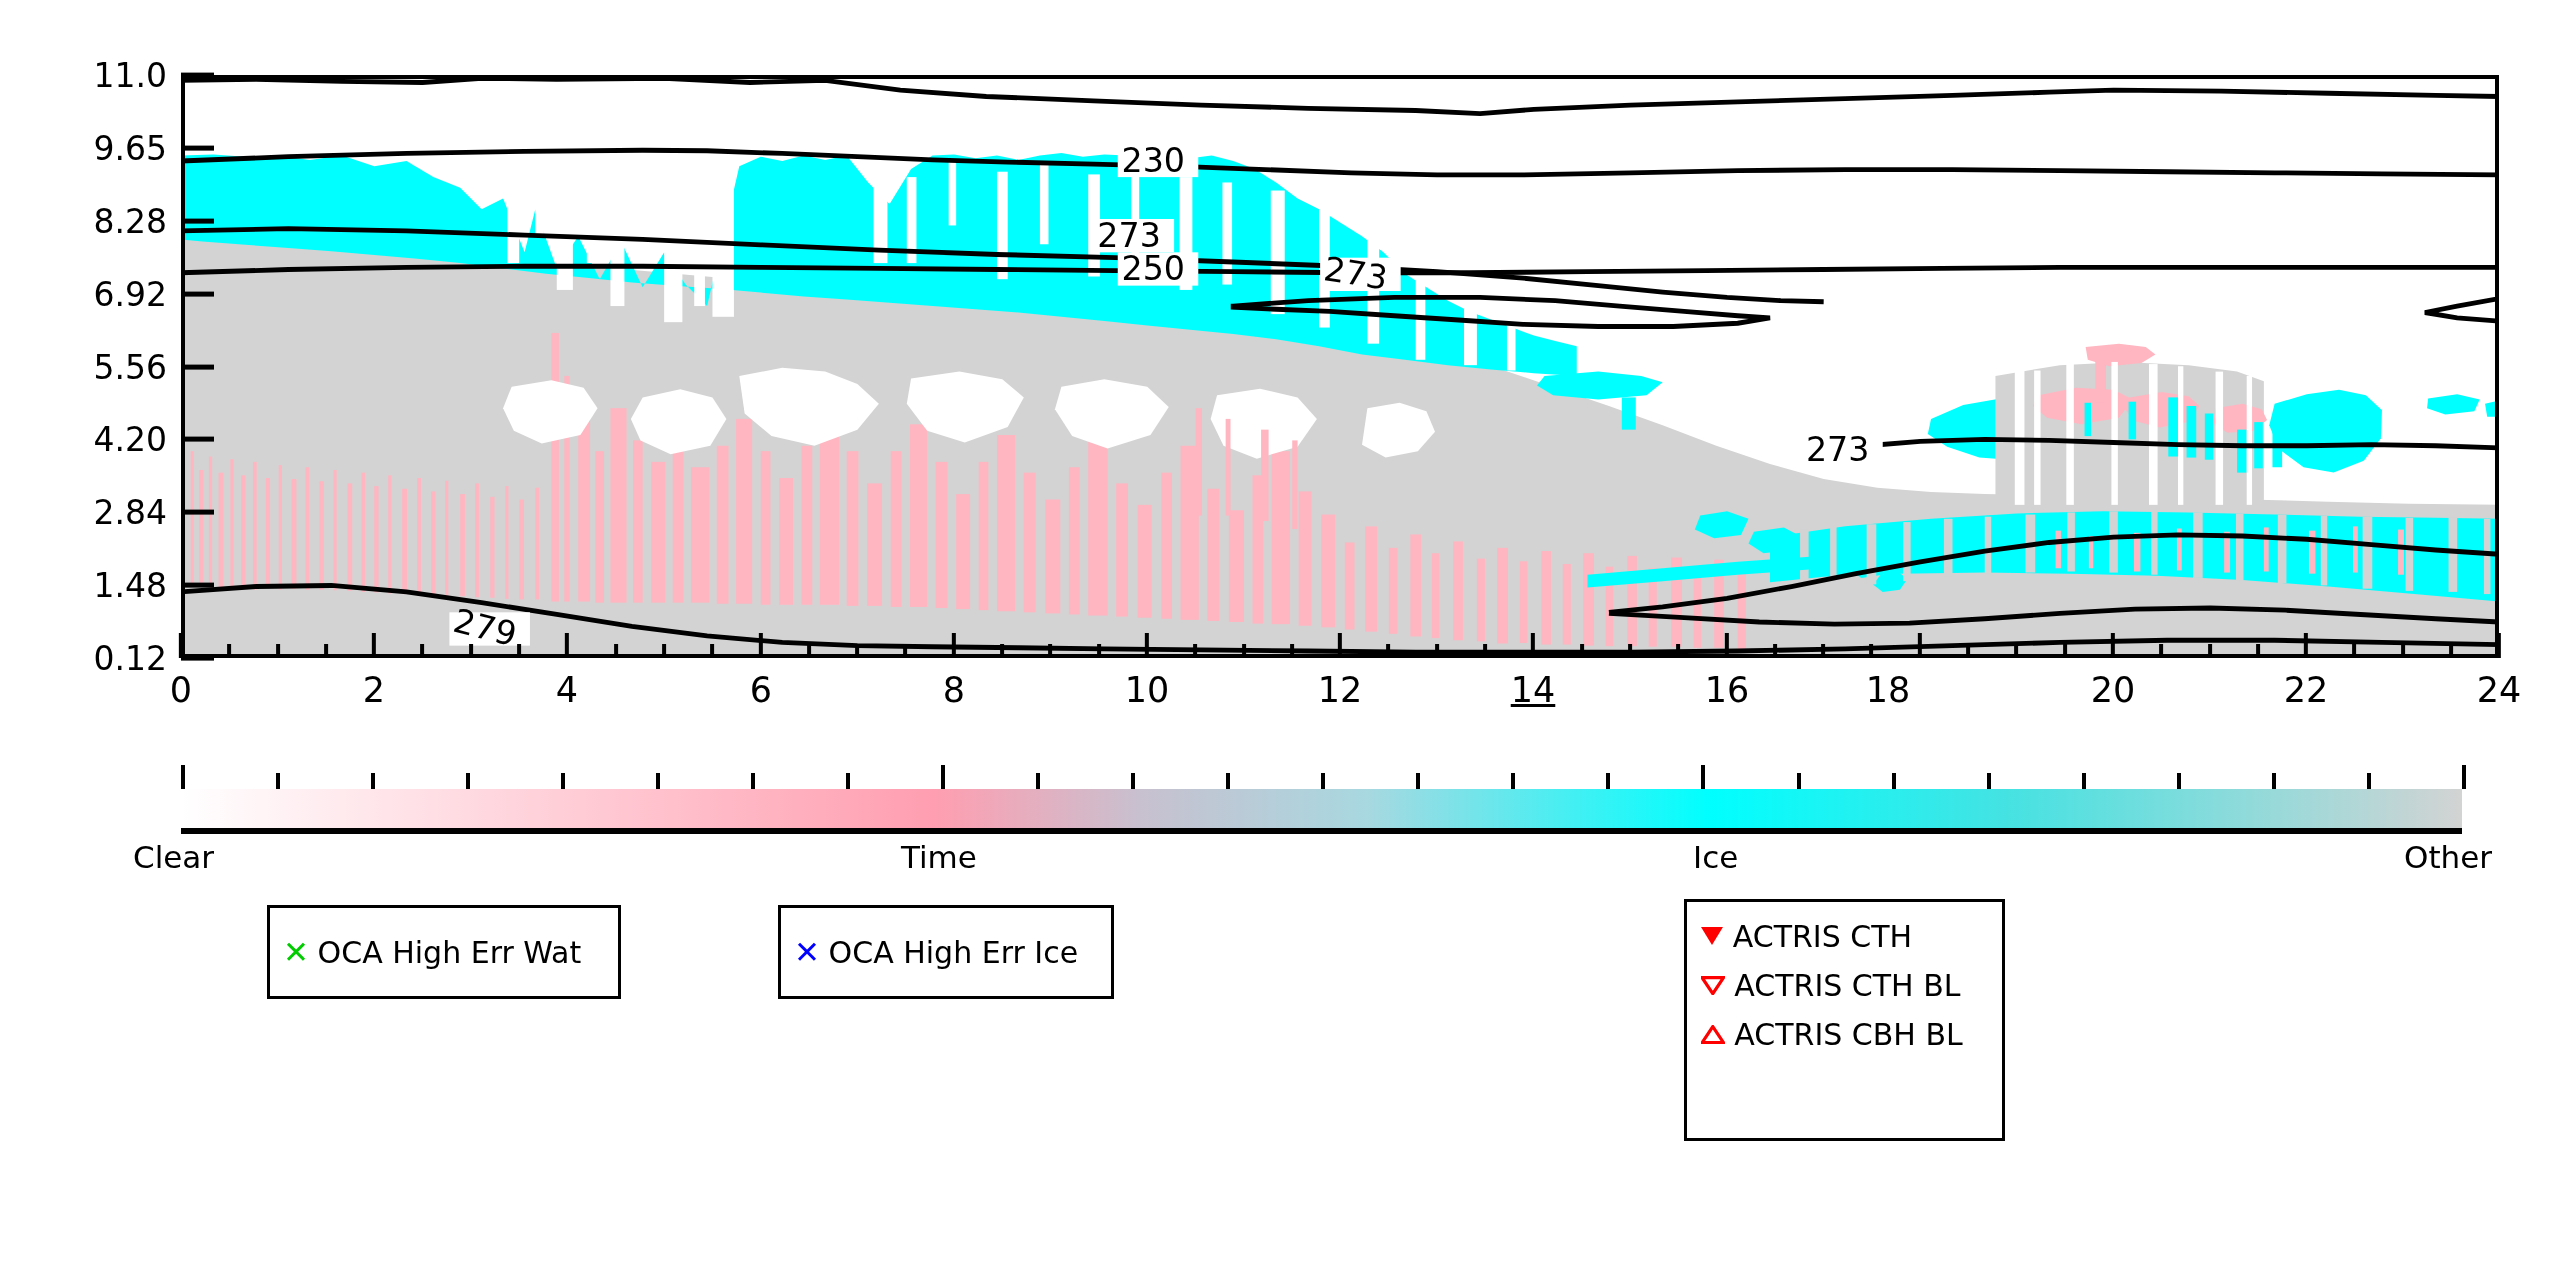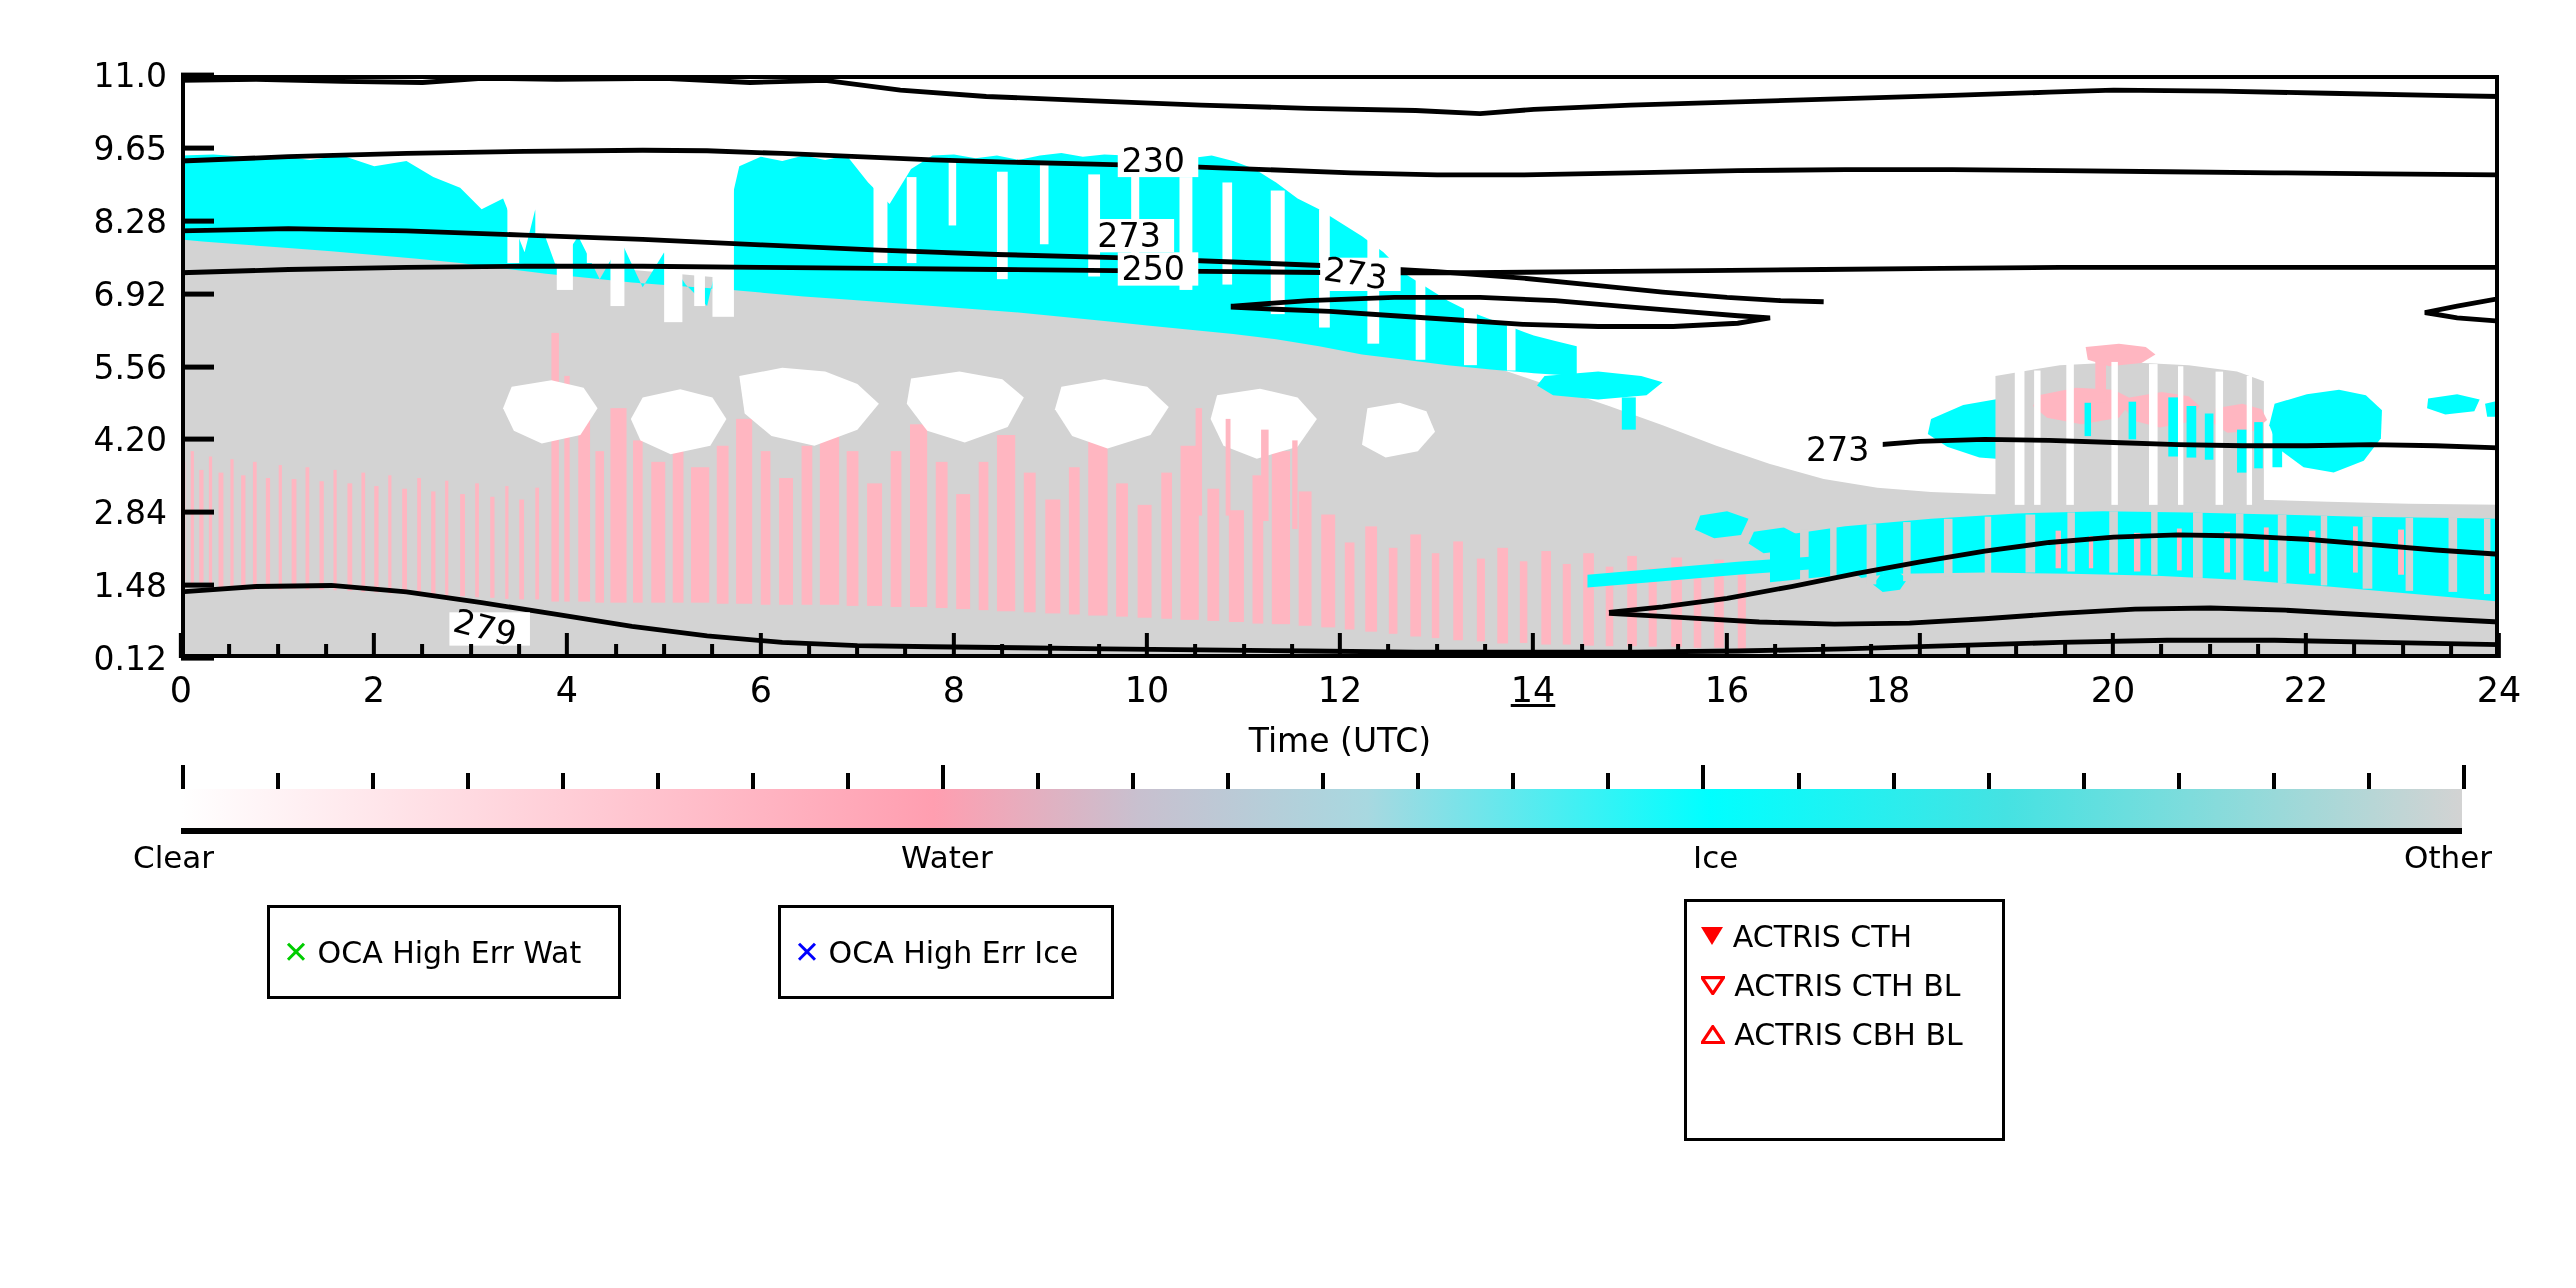--- a/index.html
+++ b/index.html
@@ -435,21 +435,20 @@
         <div class="xtick" style="left: 773px;">8</div>
         <div class="xtick" style="left: 966px;">10</div>
         <div class="xtick" style="left: 1159px;">12</div>
         <div class="xtick" style="left: 1352px; text-decoration: underline;">14</div>
         <div class="xtick" style="left: 1546px;">16</div>
         <div class="xtick" style="left: 1707px;">18</div>
         <div class="xtick" style="left: 1932px;">20</div>
         <div class="xtick" style="left: 2125px;">22</div>
         <div class="xtick" style="left: 2318px;">24</div>
       </div>
-    <div class="xlabel">Time (UTC)</div>
 
   </div>
 
   <div id="cbar">
     <div id="cbarGrad" style="background: linear-gradient(to right, rgb(255, 255, 255) 0%, rgb(255, 158, 176) 33%, rgb(200, 192, 207) 42%, rgb(168, 216, 224) 52%, rgb(0, 255, 255) 67%, rgb(69, 226, 226) 80%, rgb(211, 211, 211) 100%);"></div>
     <div id="cbarAxis"></div>
     <div id="cbticks">
         <div class="cbtick major" style="left: 0px;"></div>
         <div class="cbtick" style="left: 95px;"></div>
         <div class="cbtick" style="left: 190px;"></div>
@@ -471,21 +470,21 @@
         <div class="cbtick" style="left: 1711px;"></div>
         <div class="cbtick" style="left: 1806px;"></div>
         <div class="cbtick" style="left: 1901px;"></div>
         <div class="cbtick" style="left: 1996px;"></div>
         <div class="cbtick" style="left: 2091px;"></div>
         <div class="cbtick" style="left: 2186px;"></div>
         <div class="cbtick major" style="left: 2281px;"></div>
       </div>
   </div>
   <div class="cblabel" style="left:133px">Clear</div>
-  <div class="cblabel" style="left:901px">Water</div>
+  <div class="cblabel" style="left:901px">Time</div>
   <div class="cblabel" style="left:1693px">Ice</div>
   <div class="cblabel" style="left:2404px">Other</div>
 
   <div class="legbox" style="left:267px;top:905px;width:354px;height:94px">
     <div class="legrow">
       <span class="xmark" style="color:#00cc00">✕</span>
       <span class="legtext">OCA High Err Wat</span>
     </div>
   </div>
 

